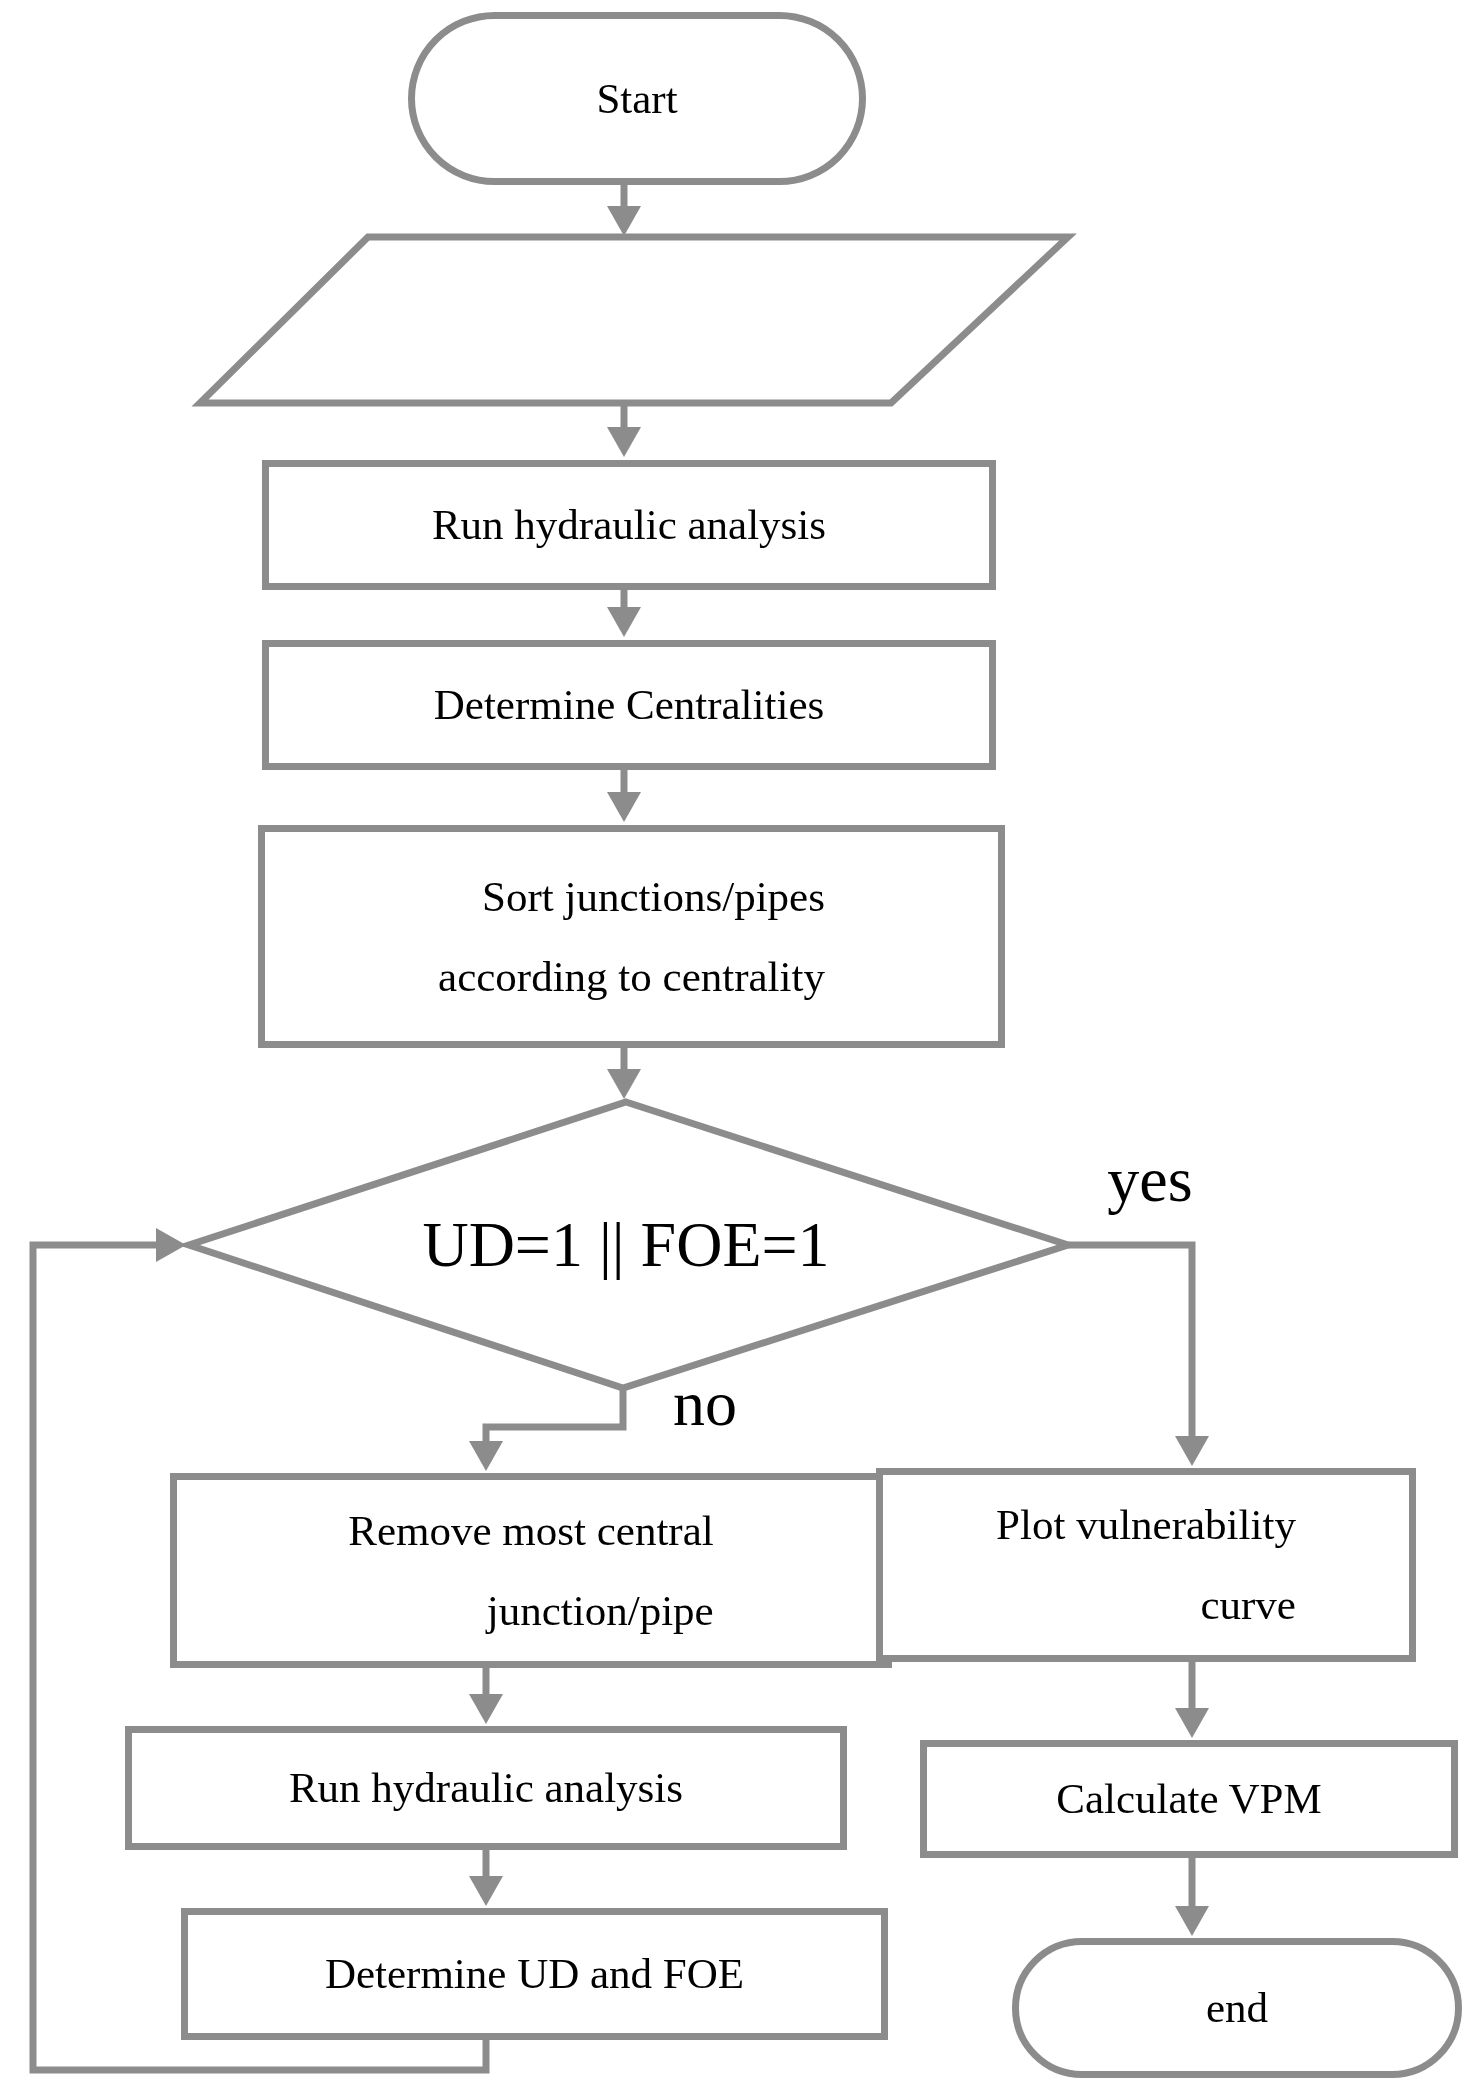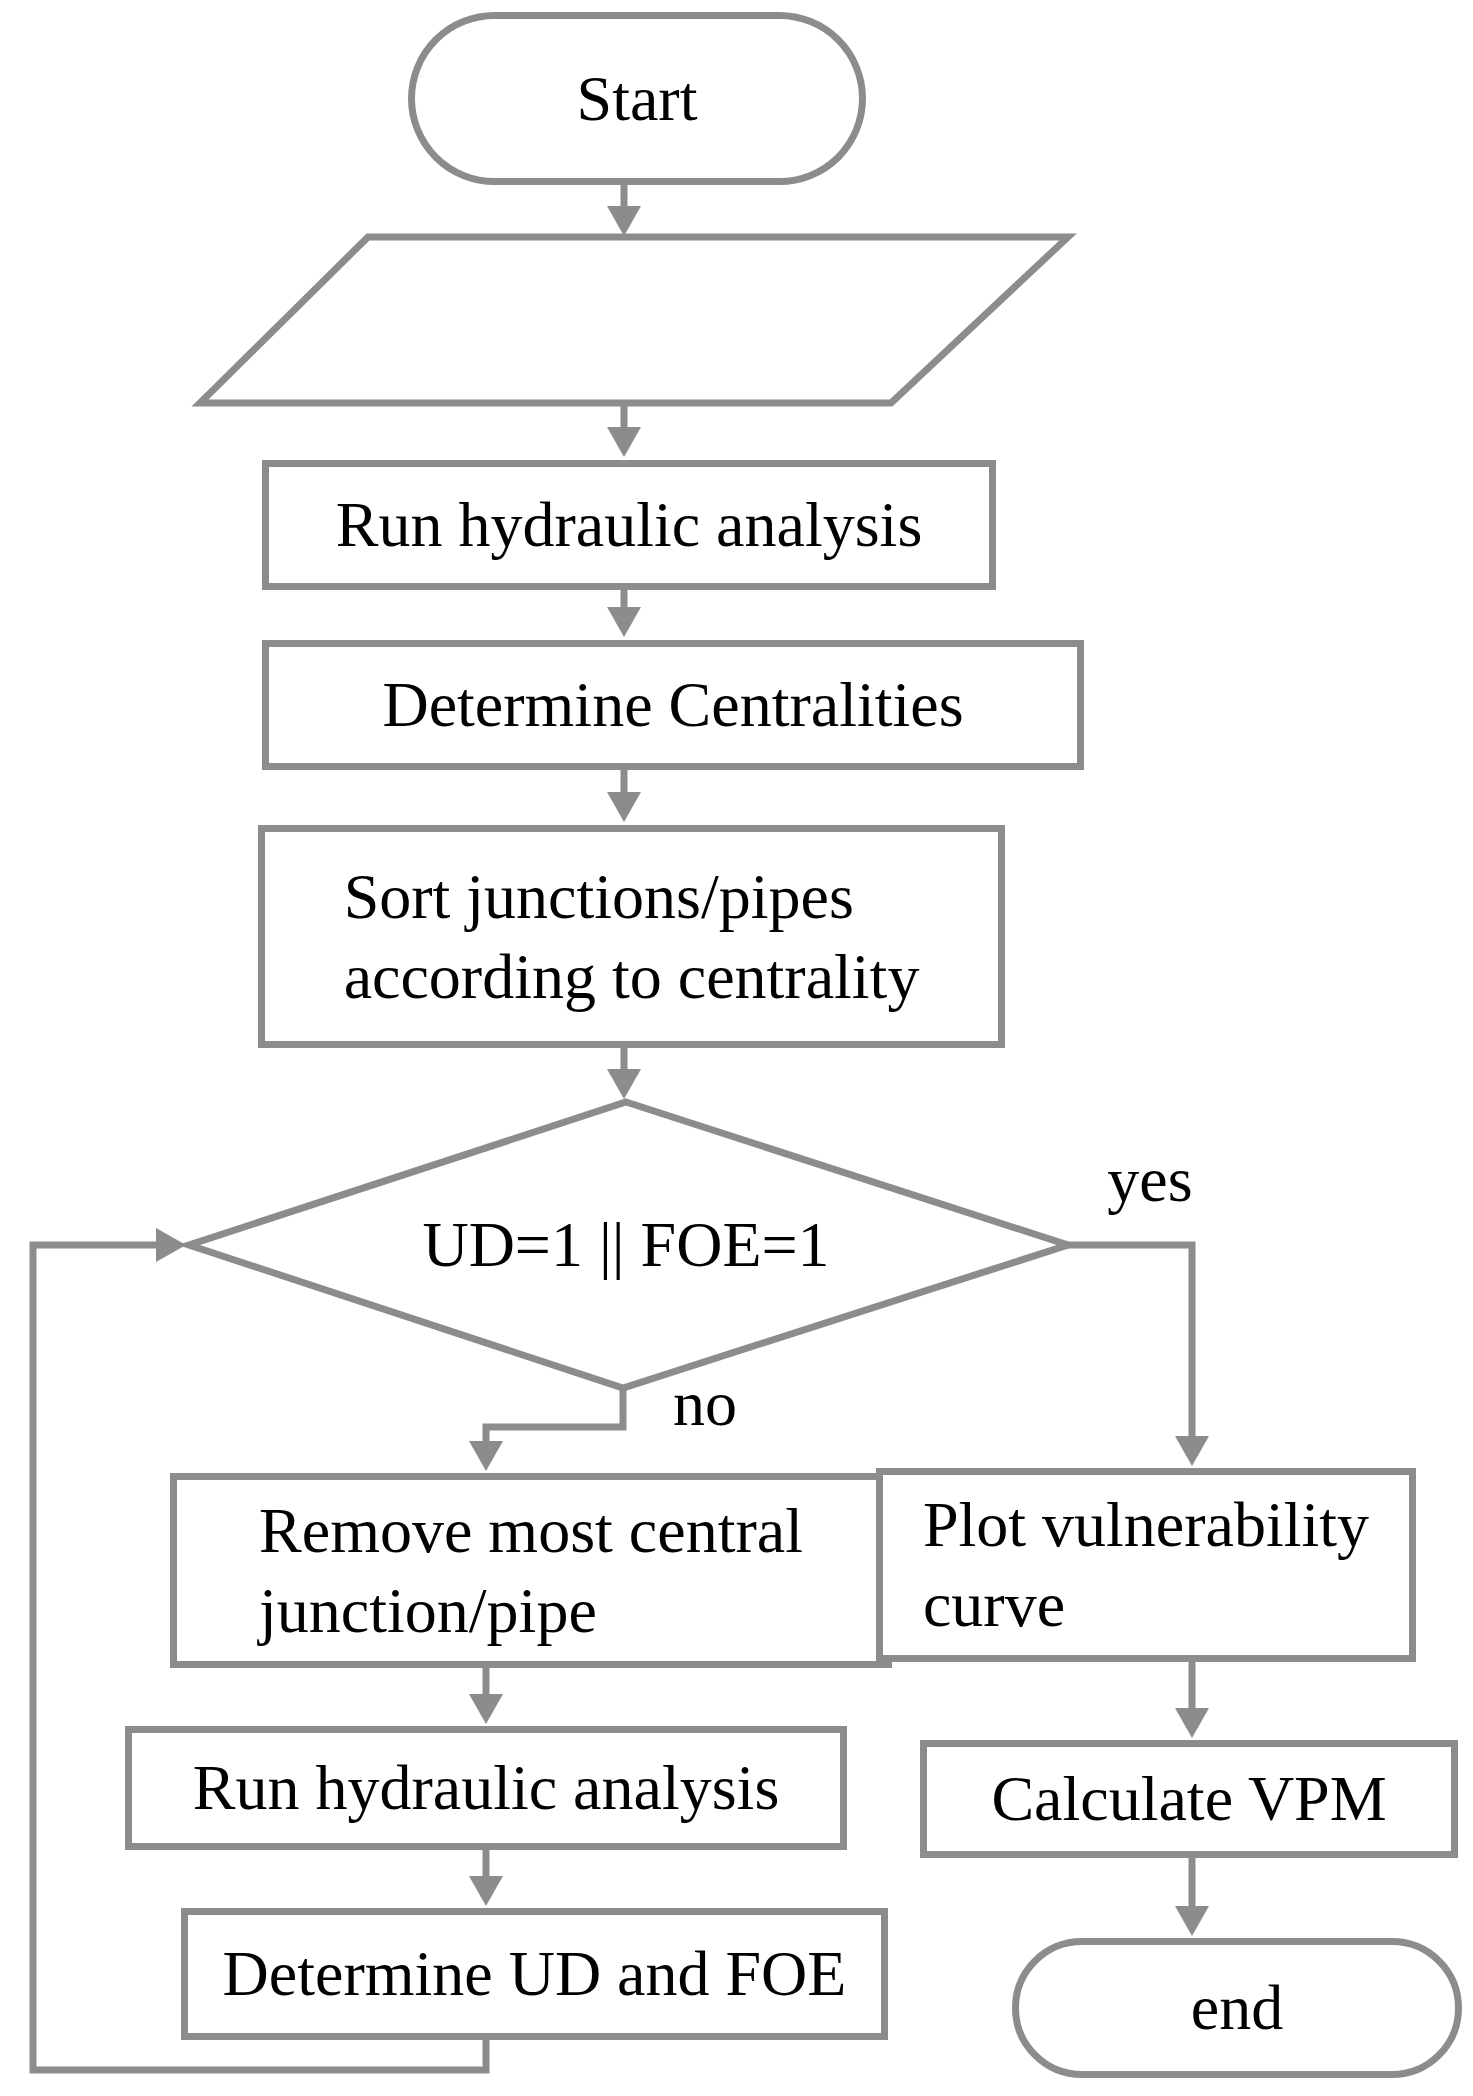--- a/index.html
+++ b/index.html
@@ -14,22 +14,22 @@
   }
   .layer{position:absolute;left:0;top:0;width:1473px;height:2096px;}
   .node{
     position:absolute;
     box-sizing:border-box;
     border:7px solid #8c8c8c;
     background:#ffffff;
     display:flex;
     align-items:center;
     justify-content:center;
-    text-align:left;
-    font-size:64px;
+    text-align:right;
+    font-size:43px;
     line-height:80px;
     white-space:pre-line;
   }
   .terminator{border-radius:999px;}
   .labelbox{
     position:absolute;
     display:flex;
     align-items:center;
     justify-content:center;
     text-align:center;
@@ -87,21 +87,21 @@
 
     <path class="edge" d="M 1192,1858 L 1192,1910"></path>
     <polygon class="head" points="1192,1936 1175,1906 1209,1906"></polygon>
   </svg>
 
   <div class="node terminator" style="left:408px;top:12px;width:458px;height:173px;">Start</div>
 
 
   <div class="node" style="left:262px;top:460px;width:734px;height:130px;">Run hydraulic analysis</div>
 
-  <div class="node" style="left:262px;top:640px;width:822px;height:130px;">Determine Centralities</div>
+  <div class="node" style="left:262px;top:640px;width:734px;height:130px;">Determine Centralities</div>
 
   <div class="node" style="left:258px;top:825px;width:747px;height:223px;">Sort junctions/pipes
 according to centrality</div>
 
   <div class="labelbox" style="left:276px;top:1213px;width:700px;height:64px;">UD=1 || FOE=1</div>
 
   <div class="labelbox" style="left:1085px;top:1148px;width:130px;height:64px;">yes</div>
   <div class="labelbox" style="left:650px;top:1372px;width:110px;height:64px;">no</div>
 
   <div class="node" style="left:170px;top:1473px;width:722px;height:195px;">Remove most central

